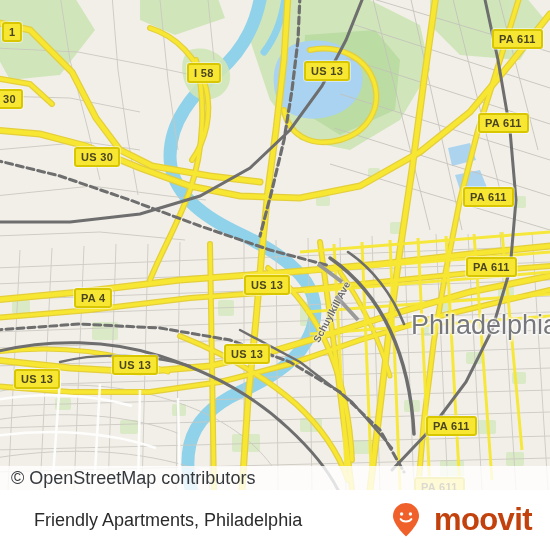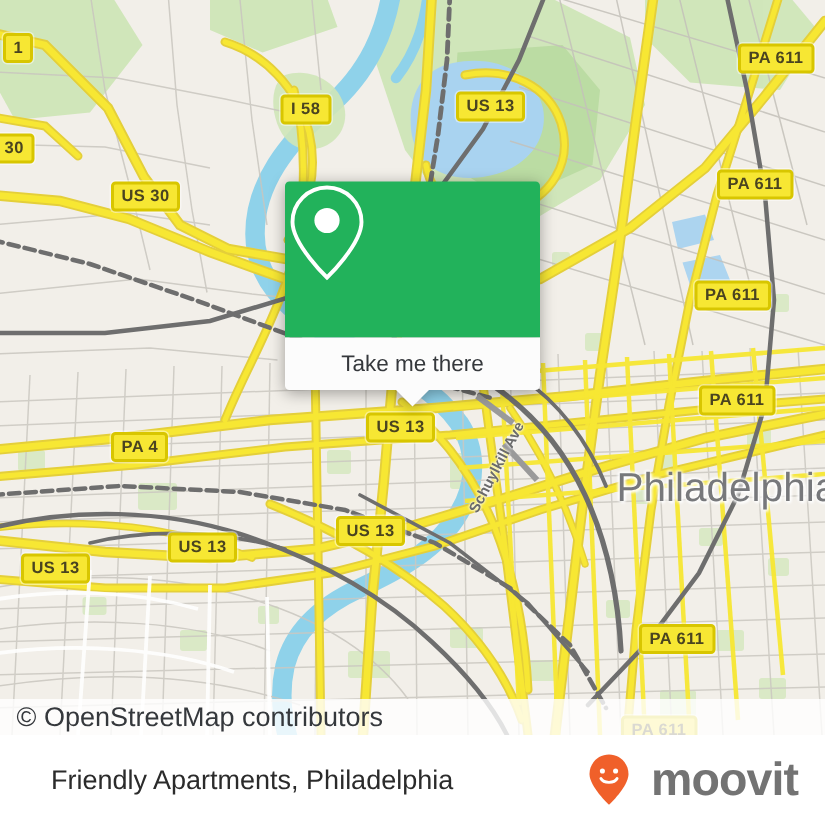--- a/index.html
+++ b/index.html
@@ -40,21 +40,21 @@
           background:rgba(255,255,255,.80);display:flex;align-items:center;}
   #attrib span{color:#35383c;font-size:18px;padding-left:11px;
                font-family:"Liberation Sans",sans-serif;}
 
   
   #footer{position:absolute;left:0;top:490px;width:550px;height:60px;background:#fff;
           display:flex;align-items:center;justify-content:space-between;}
   #footer-title{color:#2b2b2b;font-size:18px;padding-left:34px;white-space:nowrap;
                 font-family:"Liberation Sans",sans-serif;}
   #brand{display:flex;align-items:center;padding-right:18px;}
-  #brand-text{color:#737373;font-size:31px;font-weight:bold;letter-spacing:-.6px;
+  #brand-text{color:#c2410c;font-size:31px;font-weight:bold;letter-spacing:-.6px;
               margin-left:14px;font-family:"Liberation Sans",sans-serif;}
 </style>
 </head>
 <body>
 
 <div id="screen">
 
   <div id="map">
     <svg width="550" height="490" viewBox="0 0 550 490">
       <defs>
@@ -254,50 +254,38 @@
           <path d="M60,380 L52,490"></path>
             <path d="M100,384 L94,490"></path>
           <path d="M140,390 L138,490"></path>
             <path d="M178,398 L180,490"></path>
         </g>
       </g>
     </svg>
 
     <div class="shield" style="left:2px;top:22px;">1</div>
     <div class="shield" style="left:-4px;top:89px;">30</div>
-    <div class="shield" style="left:74px;top:121px;">US 30</div>
+    <div class="shield" style="left:74px;top:147px;">US 30</div>
     <div class="shield" style="left:187px;top:63px;">I 58</div>
     <div class="shield" style="left:304px;top:61px;">US 13</div>
     <div class="shield" style="left:492px;top:29px;">PA 611</div>
     <div class="shield" style="left:478px;top:113px;">PA 611</div>
     <div class="shield" style="left:463px;top:187px;">PA 611</div>
     <div class="shield" style="left:466px;top:257px;">PA 611</div>
     <div class="shield" style="left:244px;top:275px;">US 13</div>
     <div class="shield" style="left:74px;top:288px;">PA 4</div>
     <div class="shield" style="left:224px;top:344px;">US 13</div>
     <div class="shield" style="left:112px;top:355px;">US 13</div>
     <div class="shield" style="left:14px;top:369px;">US 13</div>
     <div class="shield" style="left:426px;top:416px;">PA 611</div>
     <div class="shield" style="left:414px;top:477px;">PA 611</div>
 
     <div class="place" style="left:411px;top:310px;">Philadelphia</div>
     <div class="street" style="left:316px;top:336px;transform:rotate(-62deg);transform-origin:0 50%;">Schuylkill Ave</div>
 
-    <div id="popup">
-      <div id="popup-head">
-        <svg width="56" height="68" viewBox="0 0 56 68">
-          <path d="M28 4 C15.3 4 5 14.3 5 27 C5 42 28 64 28 64 C28 64 51 42 51 27 C51 14.3 40.7 4 28 4 Z" fill="none" stroke="#ffffff" stroke-width="2.6"></path>
-          <circle cx="28" cy="26" r="8.4" fill="#ffffff"></circle>
-        </svg>
-      </div>
-      <div id="popup-foot">
-        <span>Take me there</span>
-      </div>
-      <div id="popup-tail"></div>
-    </div>
 
     <div id="attrib">
       <span>© OpenStreetMap contributors</span>
     </div>
   </div>
 
   <div id="footer">
     <div id="footer-title">Friendly Apartments, Philadelphia</div>
     <div id="brand">
       <svg width="28" height="36" viewBox="0 0 28 36">

